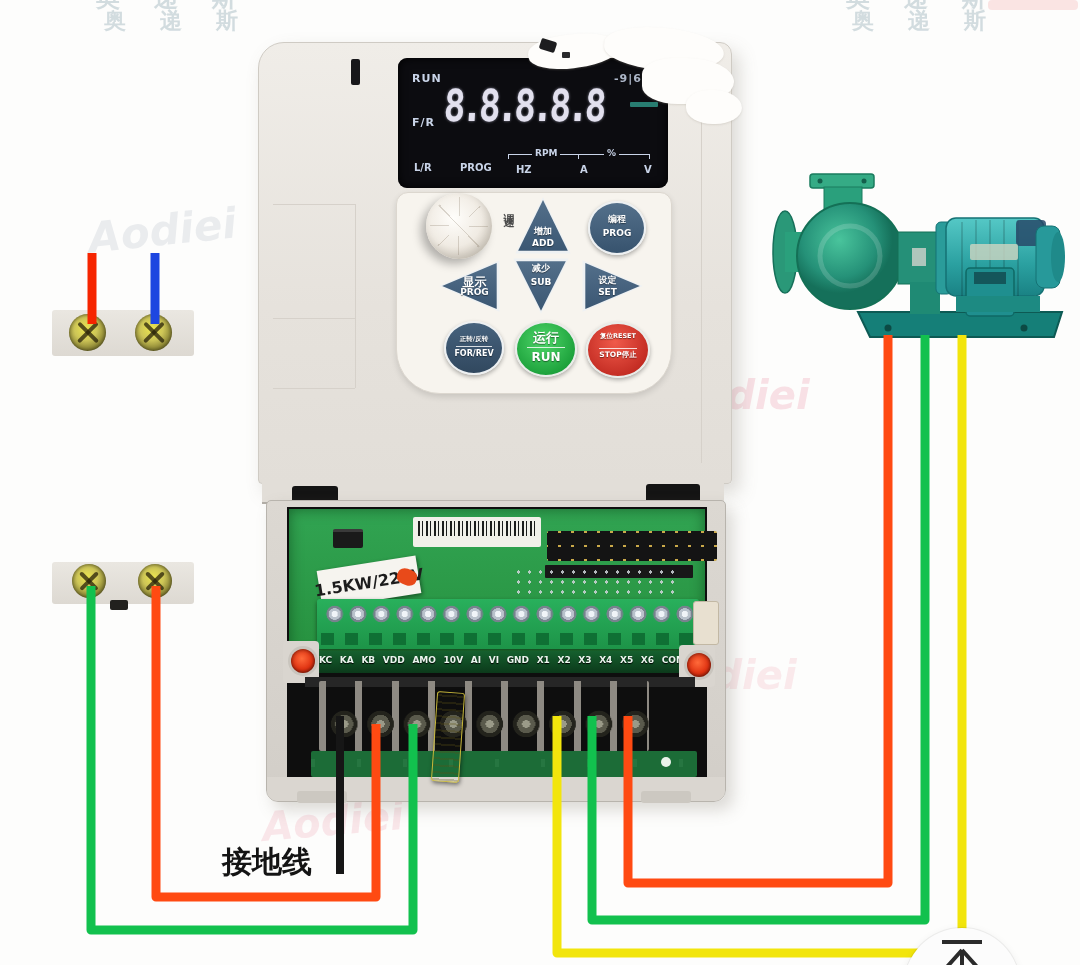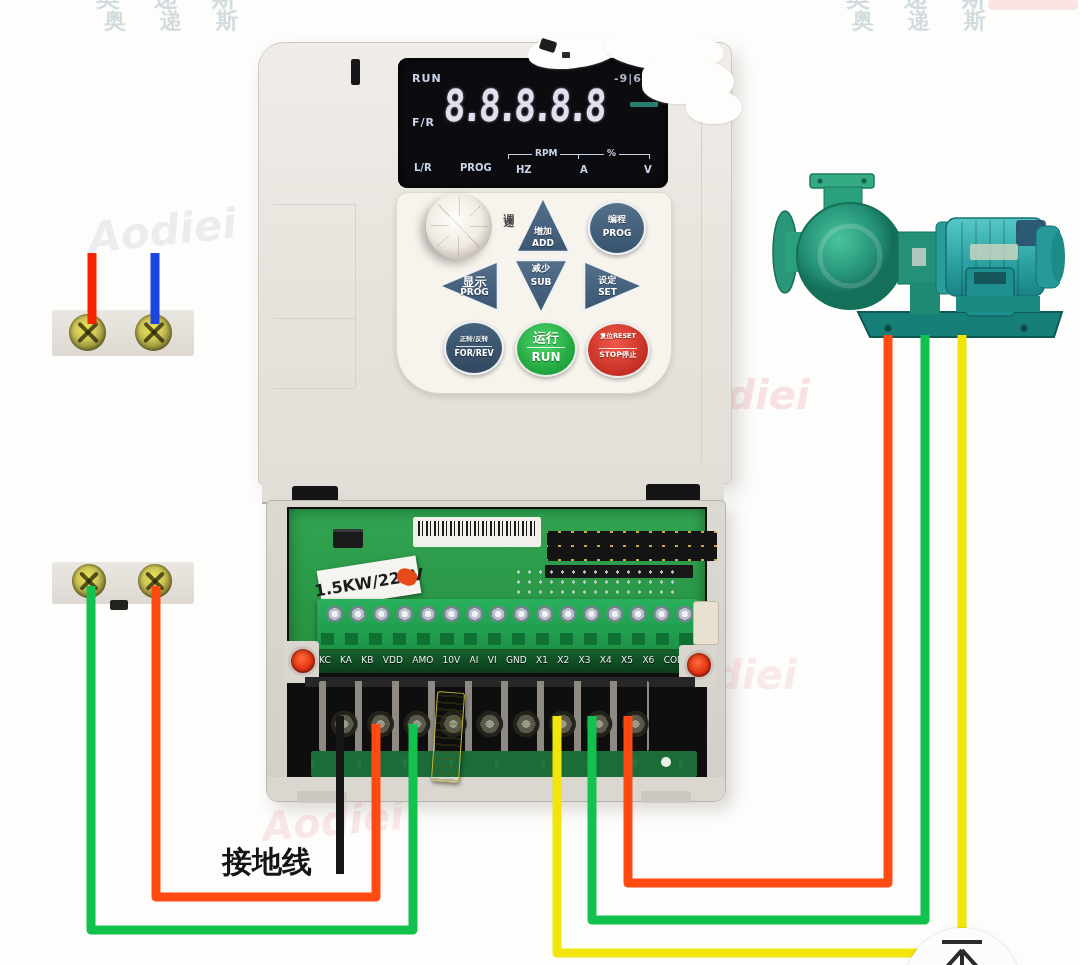--- a/index.html
+++ b/index.html
@@ -55,21 +55,21 @@
   .whiteout{background:#fefdfb;border-radius:45% 55% 50% 50%;box-shadow:0 1px 2px rgba(160,150,140,.25);}
   
   .lhouse{background:linear-gradient(180deg,#dcd8d2,#d2cec8);border:1px solid #b8b4ad;border-radius:5px 5px 12px 12px;box-shadow:7px 8px 16px rgba(120,110,100,.25);}
   .cavity{background:#0e0e0e;}
   .pcb{background:linear-gradient(180deg,#31a452,#27913f);box-shadow:inset 0 0 14px rgba(0,40,10,.5);}
   .tblock{background:linear-gradient(180deg,#29b05c,#1d9448);border-radius:3px;box-shadow:0 2px 4px rgba(0,0,0,.5);}
   .tholes{background:repeating-linear-gradient(90deg,#0f7034 0 13px,transparent 13px 23.9px);}
   .tscrews{background-image:radial-gradient(circle, #f0f4f8 0 3px, #b9c2cc 3px 6px, #78828e 6px 8px, transparent 8.6px);
            background-size:23.35px 20px;background-position:2px 1px;background-repeat:repeat-x;}
   .tlabels{display:flex;justify-content:space-between;}
-  .tlabels span{color:#eaf6ee;font-size:9px;font-weight:normal;text-shadow:0 1px 1px #000;}
+  .tlabels span{color:#eaf6ee;font-size:9px;font-weight:bold;text-shadow:0 1px 1px #000;}
   .labelstrip{background:linear-gradient(180deg,#15602e,#0c3a1b);}
   .pscrews{background-image:radial-gradient(circle, #9a9a88 0 4px, #5a5a4c 4px 9px, #23231c 9px 13px, transparent 13.6px);
            background-size:36.4px 30px;background-position:0 0;background-repeat:repeat-x;}
   .fins{background:repeating-linear-gradient(90deg,#8e8a83 0 7px,transparent 7px 36.4px);border-radius:2px;}
   .rscrew{border-radius:50%;background:radial-gradient(circle at 45% 40%,#ff6a3a,#e03312 55%,#7a1404);box-shadow:0 0 0 3px #c9c5be, inset 0 0 4px rgba(0,0,0,.6);}
   .barcode{background:#f2f0ea;border-radius:2px;}
   .barcode:before{content:"";position:absolute;left:5px;top:4px;right:5px;height:15px;
      background:repeating-linear-gradient(90deg,#1c1c1c 0 2px,transparent 2px 4px,#1c1c1c 4px 5px,transparent 5px 8px);}
   .header{background:#141414;border-radius:2px;background-image:radial-gradient(circle,#caa94a 1.3px,transparent 1.5px);background-size:13px 14px;background-position:6px 8px;}
   .resfield{background-image:radial-gradient(circle,#cfd4da 1.6px,transparent 1.8px);background-size:11px 10px;opacity:.85;}

